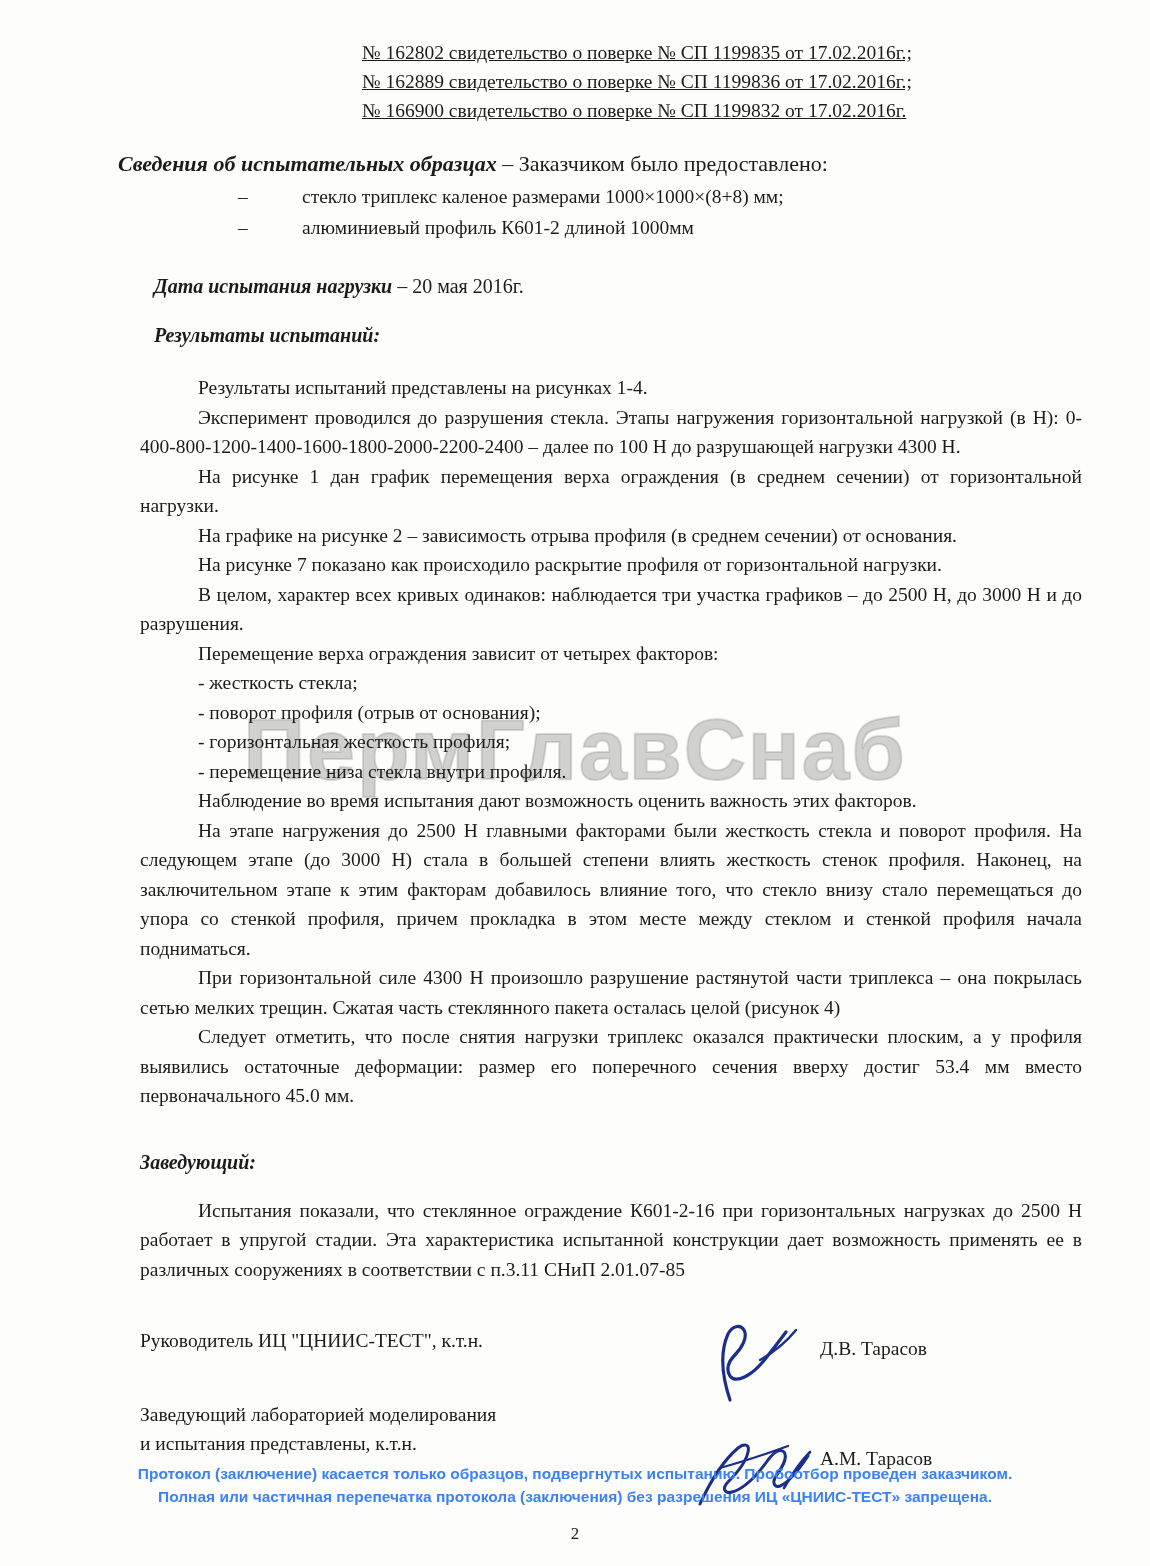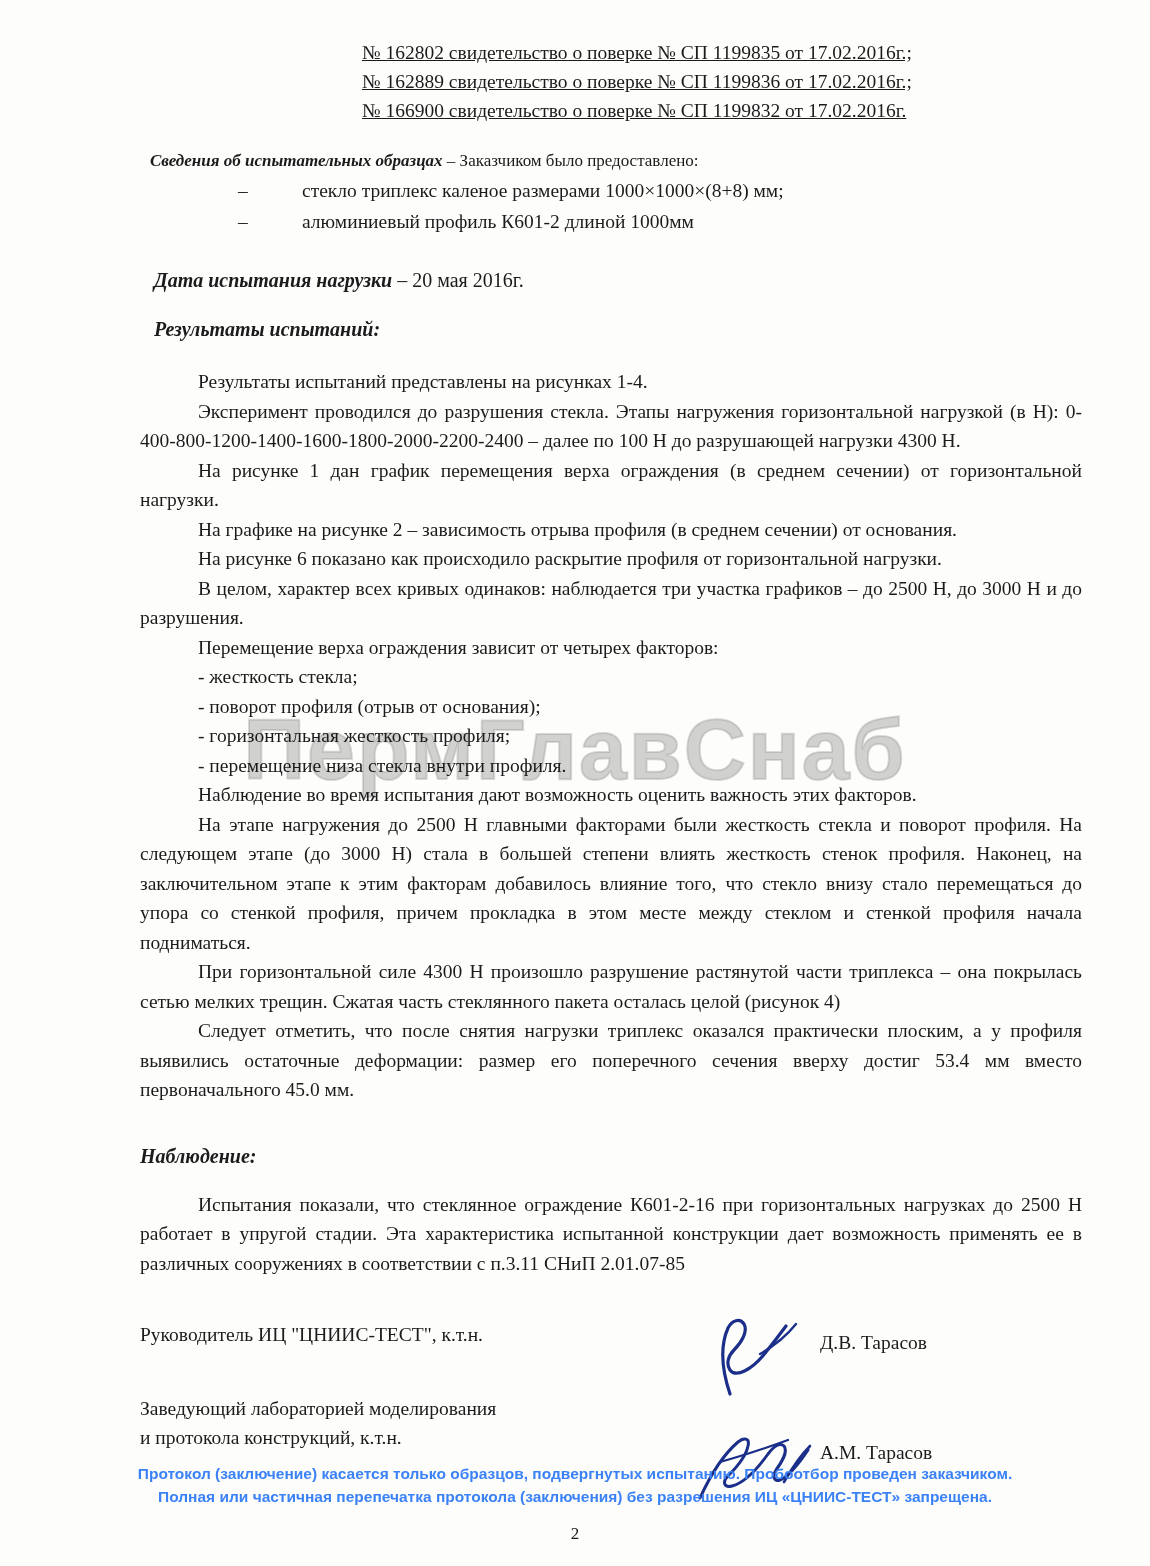--- a/index.html
+++ b/index.html
@@ -46,22 +46,22 @@
     font-size: 19.5px;
     line-height: 29px;
     text-decoration: underline;
   }
   .sec {
     margin-top: 26px;
   }
   .sec-head {
     font-style: italic;
     font-weight: bold;
-    font-size: 17px;
-    margin-left: 88px;
+    font-size: 22px;
+    margin-left: 56px;
   }
   .inline-normal {
     font-style: normal;
     font-weight: normal;
   }
   ul.dashlist {
     list-style: none;
     margin: 4px 0 0 0;
     padding: 0;
     font-size: 19.5px;
@@ -207,53 +207,53 @@
       <span>Дата испытания нагрузки</span><span class="inline-normal"> – 20 мая 2016г.</span>
     </div>
 
     <div class="results-head">Результаты испытаний:</div>
 
     <div class="body-text">
       <p>Результаты испытаний представлены на рисунках 1-4.</p>
       <p>Эксперимент проводился до разрушения стекла. Этапы нагружения горизонтальной нагрузкой (в Н): 0-400-800-1200-1400-1600-1800-2000-2200-2400 – далее по 100 Н до разрушающей нагрузки 4300 Н.</p>
       <p>На рисунке 1 дан график перемещения верха ограждения (в среднем сечении) от горизонтальной нагрузки.</p>
       <p>На графике на рисунке 2 – зависимость отрыва профиля (в среднем сечении) от основания.</p>
-      <p>На рисунке 6 показано как происходило раскрытие профиля от горизонтальной нагрузки.</p>
+      <p>На рисунке 7 показано как происходило раскрытие профиля от горизонтальной нагрузки.</p>
       <p>В целом, характер всех кривых одинаков: наблюдается три участка графиков – до 2500 Н, до 3000 Н и до разрушения.</p>
       <p>Перемещение верха ограждения зависит от четырех факторов:</p>
       <p class="bullet">- жесткость стекла;</p>
       <p class="bullet">- поворот профиля (отрыв от основания);</p>
       <p class="bullet">- горизонтальная жесткость профиля;</p>
       <p class="bullet">- перемещение низа стекла внутри профиля.</p>
       <p>Наблюдение во время испытания дают возможность оценить важность этих факторов.</p>
       <p>На этапе нагружения до 2500 Н главными факторами были жесткость стекла и поворот профиля. На следующем этапе (до 3000 Н) стала в большей степени влиять жесткость стенок профиля. Наконец, на заключительном этапе к этим факторам добавилось влияние того, что стекло внизу стало перемещаться до упора со стенкой профиля, причем прокладка в этом месте между стеклом и стенкой профиля начала подниматься.</p>
       <p>При горизонтальной силе 4300 Н произошло разрушение  растянутой части триплекса – она покрылась сетью мелких трещин. Сжатая часть стеклянного пакета осталась целой (рисунок 4)</p>
       <p>Следует отметить, что после снятия нагрузки триплекс оказался практически плоским, а у профиля выявились остаточные деформации: размер его поперечного сечения вверху достиг 53.4 мм вместо первоначального 45.0 мм.</p>
     </div>
 
-    <div class="concl-head">Наблюдение:</div>
+    <div class="concl-head">Заведующий:</div>
     <div class="concl-text">
       <p>Испытания показали, что стеклянное ограждение К601-2-16 при горизонтальных нагрузках до 2500 Н работает в упругой стадии. Эта характеристика испытанной конструкции дает возможность применять ее в различных сооружениях в соответствии с п.3.11 СНиП 2.01.07-85</p>
     </div>
 
     <div class="sign-block">
 
       <div class="sign-row">
         <span class="who">Руководитель ИЦ  "ЦНИИС-ТЕСТ", к.т.н.</span>
         <svg class="sig-svg sig1" width="170" height="90" viewBox="0 0 170 90">
           <path d="M30 82 C22 58 20 34 28 16 C32 8 40 6 44 12 C48 19 42 30 34 38 C28 44 26 52 30 58 C36 66 52 58 66 40 C74 30 80 22 86 14" fill="none" stroke="#1b2f8a" stroke-width="3.2" stroke-linecap="round"></path>
           <path d="M60 42 C74 34 88 22 96 12" fill="none" stroke="#1b2f8a" stroke-width="2.4" stroke-linecap="round"></path>
         </svg>
         <span class="name">Д.В. Тарасов</span>
       </div>
 
       <div class="sign-row second">
         <div class="who">
           <div>Заведующий лабораторией моделирования</div>
-          <div>и протокола конструкций, к.т.н.</div>
+          <div>и испытания представлены, к.т.н.</div>
         </div>
         <svg class="sig-svg sig2" width="200" height="100" viewBox="0 0 200 100">
           <path d="M20 82 C30 60 44 38 58 26 C64 21 70 22 68 30 C66 40 56 52 48 60 C42 66 44 72 52 70 C64 67 78 52 88 38 C94 30 100 26 104 30 C108 35 102 46 96 54 C92 60 94 66 100 64 C110 60 120 46 128 34" fill="none" stroke="#1b2f8a" stroke-width="3" stroke-linecap="round"></path>
           <path d="M40 46 C62 40 86 32 108 24" fill="none" stroke="#1b2f8a" stroke-width="2.2" stroke-linecap="round"></path>
           <path d="M104 66 C112 52 120 40 130 30" fill="none" stroke="#1b2f8a" stroke-width="2.6" stroke-linecap="round"></path>
         </svg>
         <span class="name">А.М. Тарасов</span>
       </div>
 
     </div>

